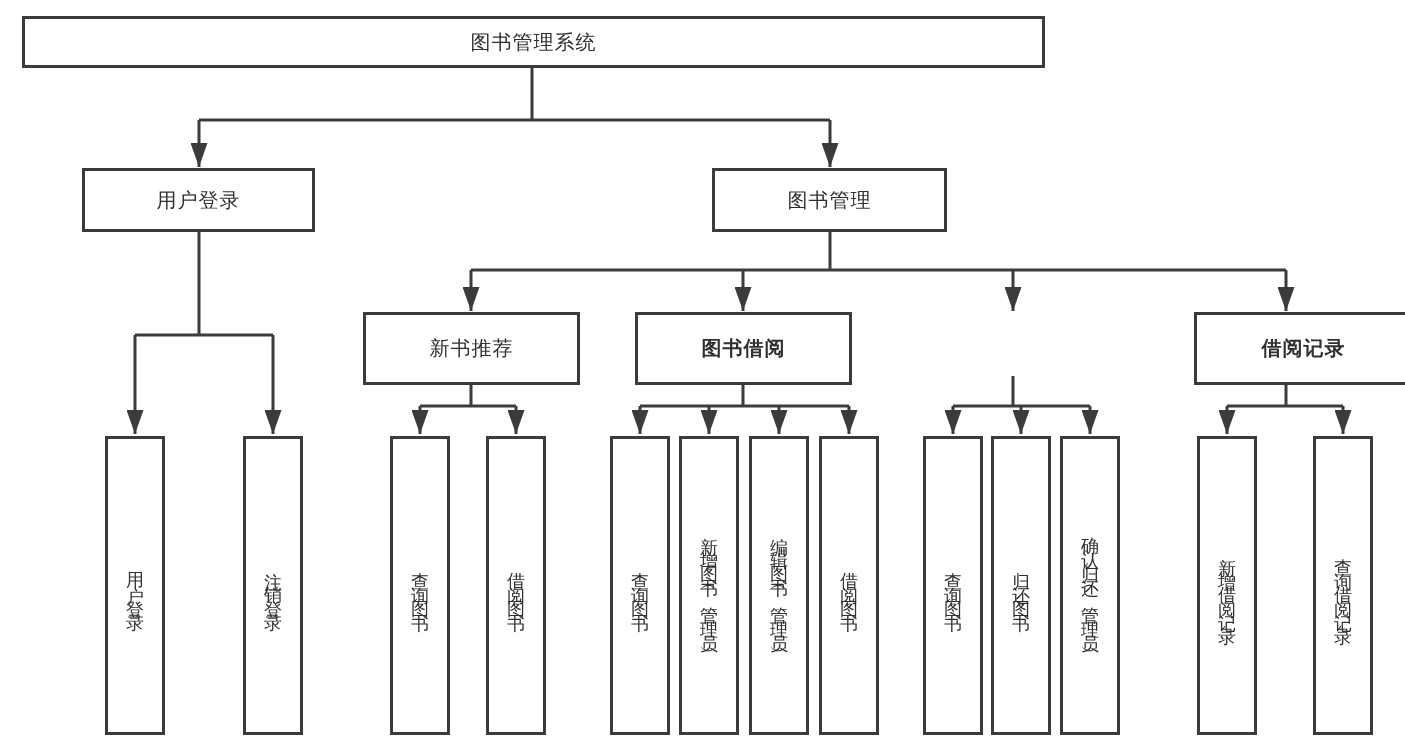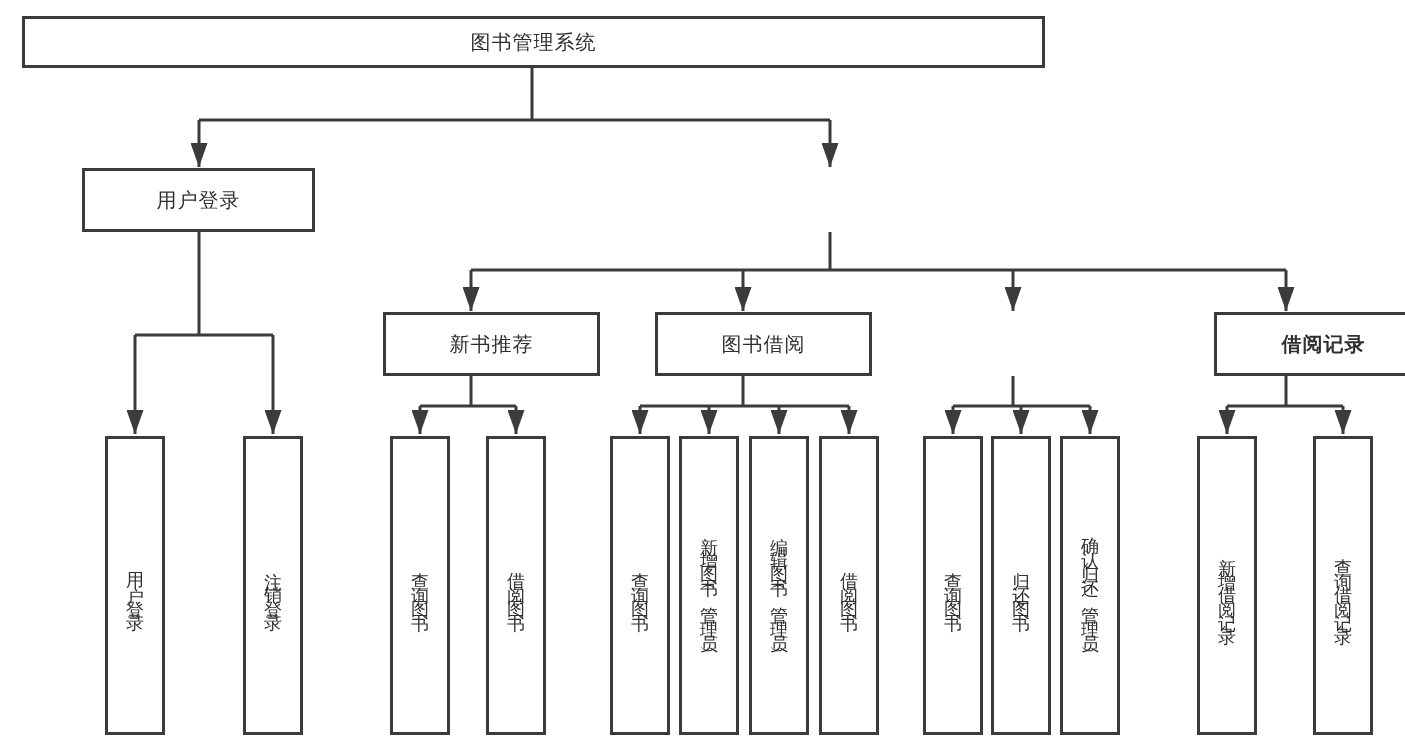--- a/index.html
+++ b/index.html
@@ -20,21 +20,21 @@
     background: #ffffff;
     border: 3px solid #3b3b3b;
     display: flex;
     align-items: center;
     justify-content: center;
     color: #2f2f2f;
   }
   .hlabel { font-size: 20px; letter-spacing: 1px; white-space: nowrap; }
   .root { left: 22px; top: 16px; width: 1023px; height: 52px; }
   .lvl2 { top: 168px; height: 64px; }
-  .lvl3 { top: 312px; height: 64px; margin-left: 20px; }
+  .lvl3 { top: 312px; height: 73px; }
   .leaf { top: 436px; width: 60px; height: 299px; }
   .vtext {
     writing-mode: vertical-rl;
     text-orientation: mixed;
     font-size: 18px;
     letter-spacing: 14px;
     line-height: 1;
     white-space: nowrap;
   }
   .watermark {
@@ -91,25 +91,28 @@
     </g>
   </svg>
 
   <div class="node root">
     <span class="hlabel">图书管理系统</span>
   </div>
 
   <div class="node lvl2" style="left:82px; width:233px;">
     <span class="hlabel">用户登录</span>
   </div>
+  <div class="node lvl2" style="left:712px; width:235px;">
+    <span class="hlabel">图书管理</span>
+  </div>
 
   <div class="node lvl3" style="left:363px; width:217px;">
     <span class="hlabel">新书推荐</span>
   </div>
-  <div class="node lvl3" style="left:635px; width:217px;">
+  <div class="node lvl3" style="left:635px; width:217px;font-weight:bold;">
     <span class="hlabel">图书借阅</span>
   </div>
   <div class="node lvl3" style="left:1194px; width:219px;font-weight:bold;">
     <span class="hlabel">借阅记录</span>
   </div>
 
   <div class="node leaf" style="left:105px;">
     <span class="vtext">用户登录</span>
   </div>
   <div class="node leaf" style="left:243px;">

